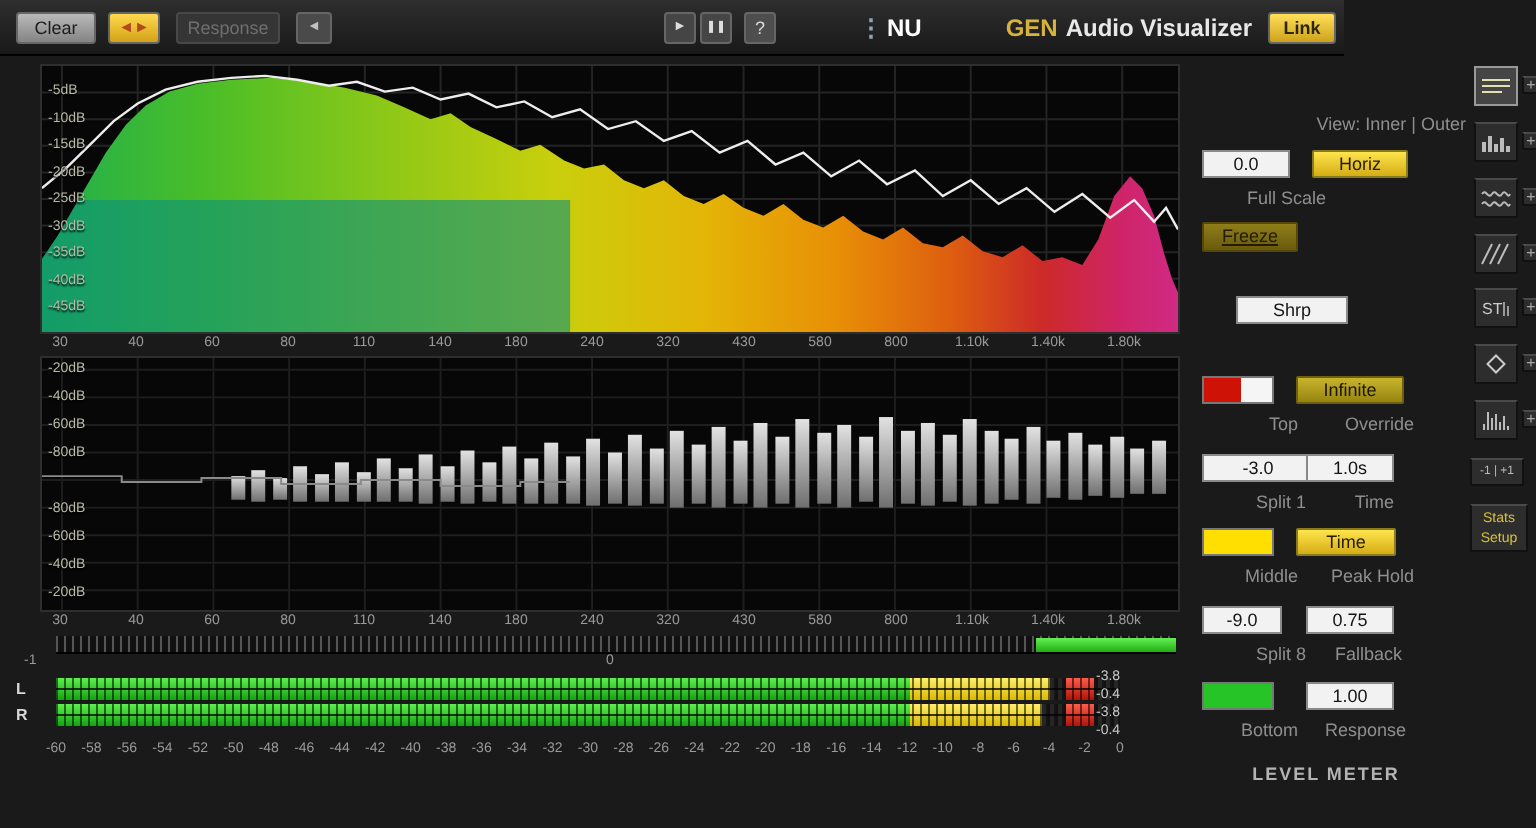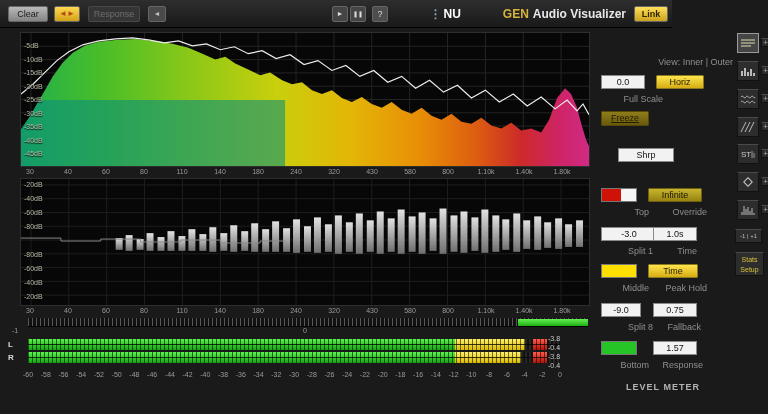--- a/index.html
+++ b/index.html
@@ -362,21 +362,21 @@
   <div class="ybtn" style="left:648px;top:264px;width:50px">Time</div>
   <div class="clabel" style="left:589px;top:283px;width:60px">Middle</div>
   <div class="clabel" style="left:641px;top:283px;width:66px">Peak Hold</div>
 
   <div class="wbox" style="left:601px;top:303px;width:40px">-9.0</div>
   <div class="wbox" style="left:653px;top:303px;width:44px">0.75</div>
   <div class="clabel" style="left:589px;top:322px;width:64px">Split 8</div>
   <div class="clabel" style="left:649px;top:322px;width:52px">Fallback</div>
 
   <div class="swatch" style="left:601px;top:341px;width:36px;background:#27c427"></div>
-  <div class="wbox" style="left:653px;top:341px;width:44px">1.57</div>
+  <div class="wbox" style="left:653px;top:341px;width:44px">1.00</div>
   <div class="clabel" style="left:589px;top:360px;width:60px">Bottom</div>
   <div class="clabel" style="left:647px;top:360px;width:56px">Response</div>
 
   <div class="lvl-title">LEVEL METER</div>
 
   <div class="ibtn sel" style="top:33px">
     <svg width="16" height="12" viewBox="0 0 16 12">
         <path d="M1 3h14M1 6h14M1 9h10" stroke="#e0e0b0" fill="none"></path>
       </svg>
   </div>

